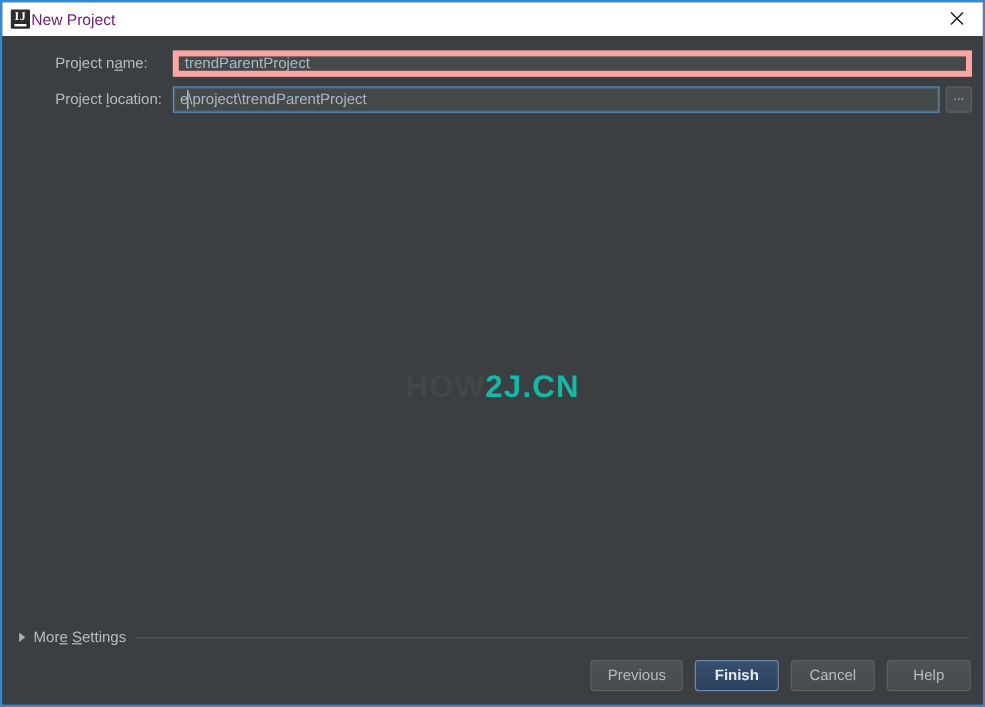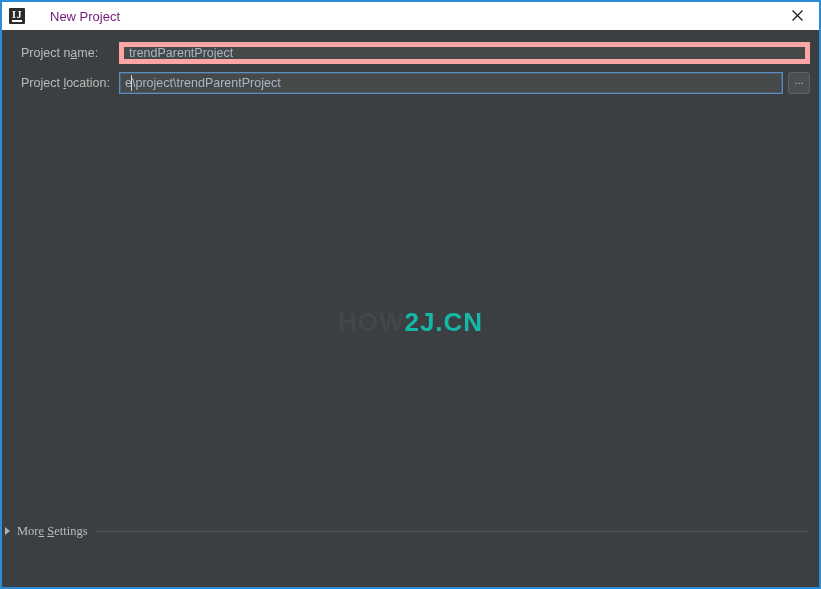--- a/index.html
+++ b/index.html
@@ -39,21 +39,21 @@
     box-sizing: border-box;
   }
   .app-icon {
     width: 16px;
     height: 16px;
     background: #2b2b2b;
     border-radius: 1px;
     display: flex;
     align-items: center;
     justify-content: center;
-    margin-right: 25px;
+    margin-right: 1px;
     flex: 0 0 auto;
     position: relative;
   }
   .app-icon .ij {
     color: #ffffff;
     font-family: "Liberation Serif", serif;
     font-size: 10px;
     font-weight: bold;
     letter-spacing: 0.5px;
     line-height: 1;
@@ -90,21 +90,22 @@
     flex: 1 1 auto;
     background: #3c3f41;
     position: relative;
     display: flex;
     flex-direction: column;
     padding: 0;
   }
 
   
   .form-area {
-    padding: 12px 9px 0 19px;
+    padding: 12px 9px 0 4px;
+    margin-left: 40px;
   }
   .form-row {
     display: flex;
     align-items: center;
     margin-bottom: 8px;
   }
   .form-label {
     width: 98px;
     min-width: 98px;
     font-size: 12.5px;
@@ -178,27 +179,26 @@
     font-family: "Liberation Sans", sans-serif;
     pointer-events: none;
     user-select: none;
   }
   .watermark .wm-a { color: #43474a; }
   .watermark .wm-b { color: #14b8a6; }
 
   
   .more-settings-row {
     position: absolute;
-    left: 3px;
+    left: 14px;
     right: 11px;
     bottom: 47px;
     display: flex;
     align-items: center;
     height: 18px;
-    font-family: Liberation Serif, serif;
   }
   .tri {
     width: 0; height: 0;
     border-left: 5px solid #b0b0b0;
     border-top: 4px solid transparent;
     border-bottom: 4px solid transparent;
     margin-right: 7px;
     flex: 0 0 auto;
   }
   .more-label {
@@ -288,15 +288,21 @@
     <div class="watermark">
       <span class="wm-a">HOW</span><span class="wm-b">2J.CN</span>
     </div>
 
     <div class="more-settings-row">
       <span class="tri"></span>
       <span class="more-label">Mor<u>e</u> <u>S</u>ettings</span>
       <span class="divider"></span>
     </div>
 
+    <div class="button-bar">
+      <span class="btn">Previous</span>
+      <span class="btn primary">Finish</span>
+      <span class="btn">Cancel</span>
+      <span class="btn">Help</span>
+    </div>
 
   </div>
 </div>
 
 </body></html>

